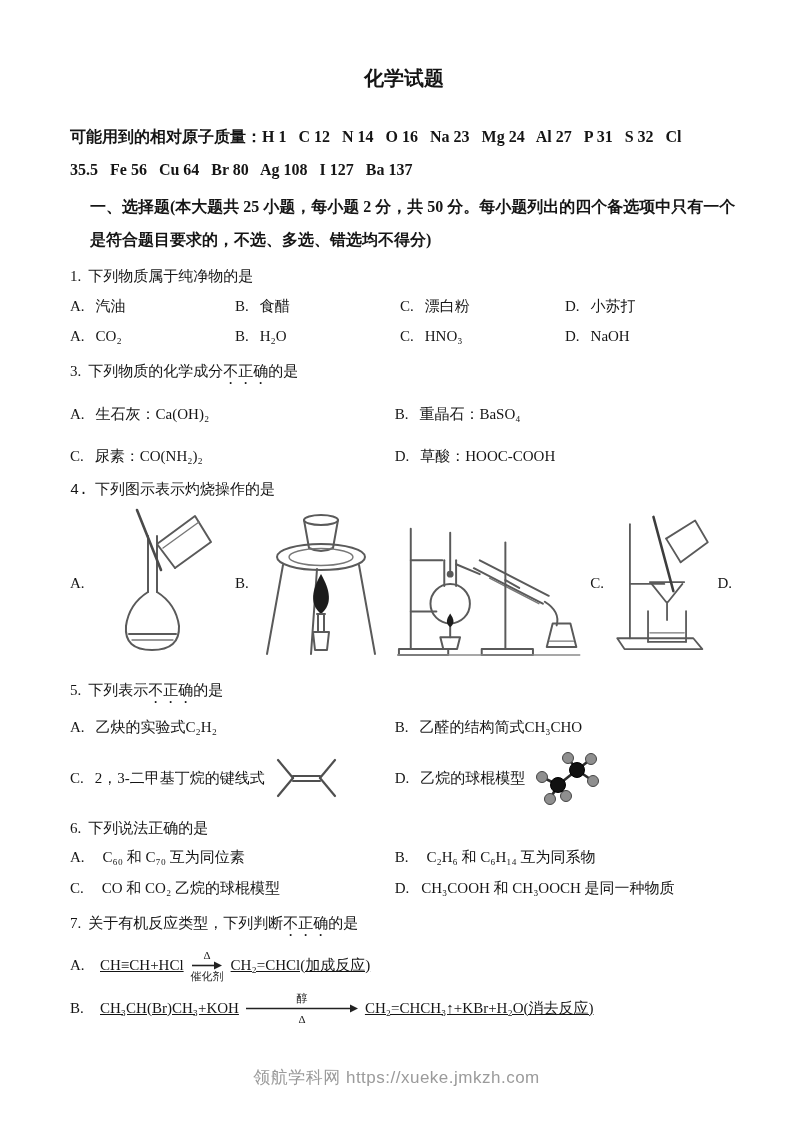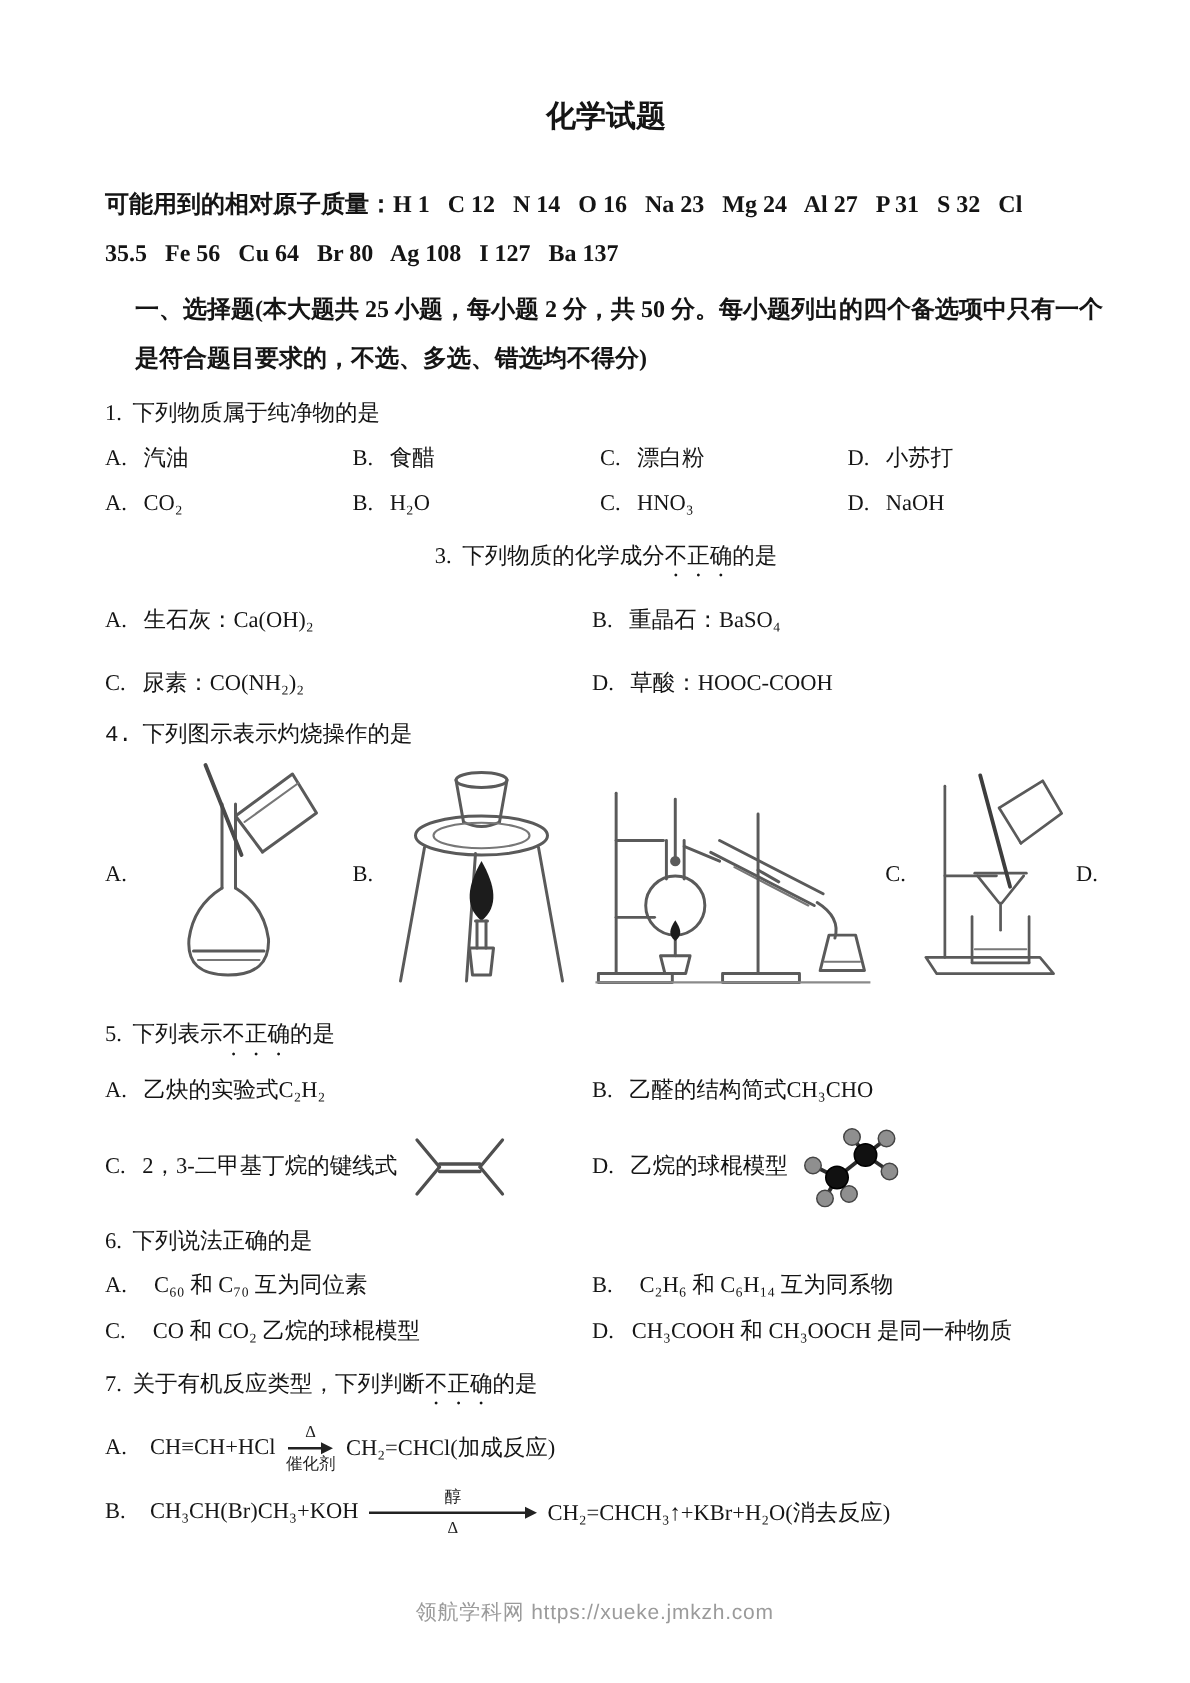--- a/index.html
+++ b/index.html
@@ -14,35 +14,35 @@
   .stem{font-size:15px;line-height:25px;margin-top:8px;}
   .stem .q-num{margin-right:7px;}
   .emph{text-emphasis:filled dot;text-emphasis-position:under right;
         -webkit-text-emphasis:filled dot;-webkit-text-emphasis-position:under;}
   .opt-row{display:flex;font-size:15px;line-height:25px;margin-top:5px;}
   .opt{display:flex;align-items:baseline;}
   .opt-row.cols4 .opt{width:24.7%;}
   .opt-row.cols2 .opt{width:48.6%;}
   .opt .lbl{margin-right:11px;flex:0 0 auto;}
   .opt-row.tall{line-height:32px;margin-top:10px;}
-  .q3-block .stem{margin-top:10px;text-align:center;}
+  .q3-block .stem{margin-top:10px;}
   .diagram-row{display:flex;align-items:center;margin-top:4px;height:152px;}
   .diagram-cell{display:flex;align-items:center;height:100%;}
   .diagram-cell .lbl{font-size:15px;margin-right:6px;}
   .cell-a{width:165px;} .cell-b{width:160px;} .cell-c{width:215px;} .cell-d{width:128px;}
   .sketch{stroke:#5a5a5a;fill:none;stroke-width:2;stroke-linecap:round;stroke-linejoin:round;}
   .sketch-thin{stroke:#777;fill:none;stroke-width:1.4;stroke-linecap:round;}
   .inline-draw{vertical-align:middle;margin-left:8px;}
   .eq-row{display:flex;align-items:center;font-size:15px;margin-top:4px;min-height:42px;}
   .eq-row .lbl{width:30px;flex:0 0 auto;}
-  .eq-chunk{white-space:nowrap;}
+  .eq-chunk{white-space:nowrap;text-decoration:underline;}
   .rxn{display:inline-flex;flex-direction:column;align-items:center;margin:0 7px;line-height:1;}
   .rxn .cond{font-size:11px;line-height:12px;color:#222;}
   .footer{position:absolute;left:0;top:1066px;width:100%;text-align:center;
-          font-family:"Liberation Sans","DejaVu Sans",sans-serif;font-size:14px;color:#9b9b9b;letter-spacing:.5px;}
+          font-family:"Liberation Sans","DejaVu Sans",sans-serif;font-size:17px;color:#9b9b9b;letter-spacing:.5px;}
 </style>
 </head>
 <body>
 
 <div class="content">
 
   <div class="doc-title">化学试题</div>
 
   <div class="line-bold">可能用到的相对原子质量：H 1   C 12   N 14   O 16   Na 23   Mg 24   Al 27   P 31   S 32   Cl</div>
   <div class="line-bold">35.5   Fe 56   Cu 64   Br 80   Ag 108   I 127   Ba 137</div>

